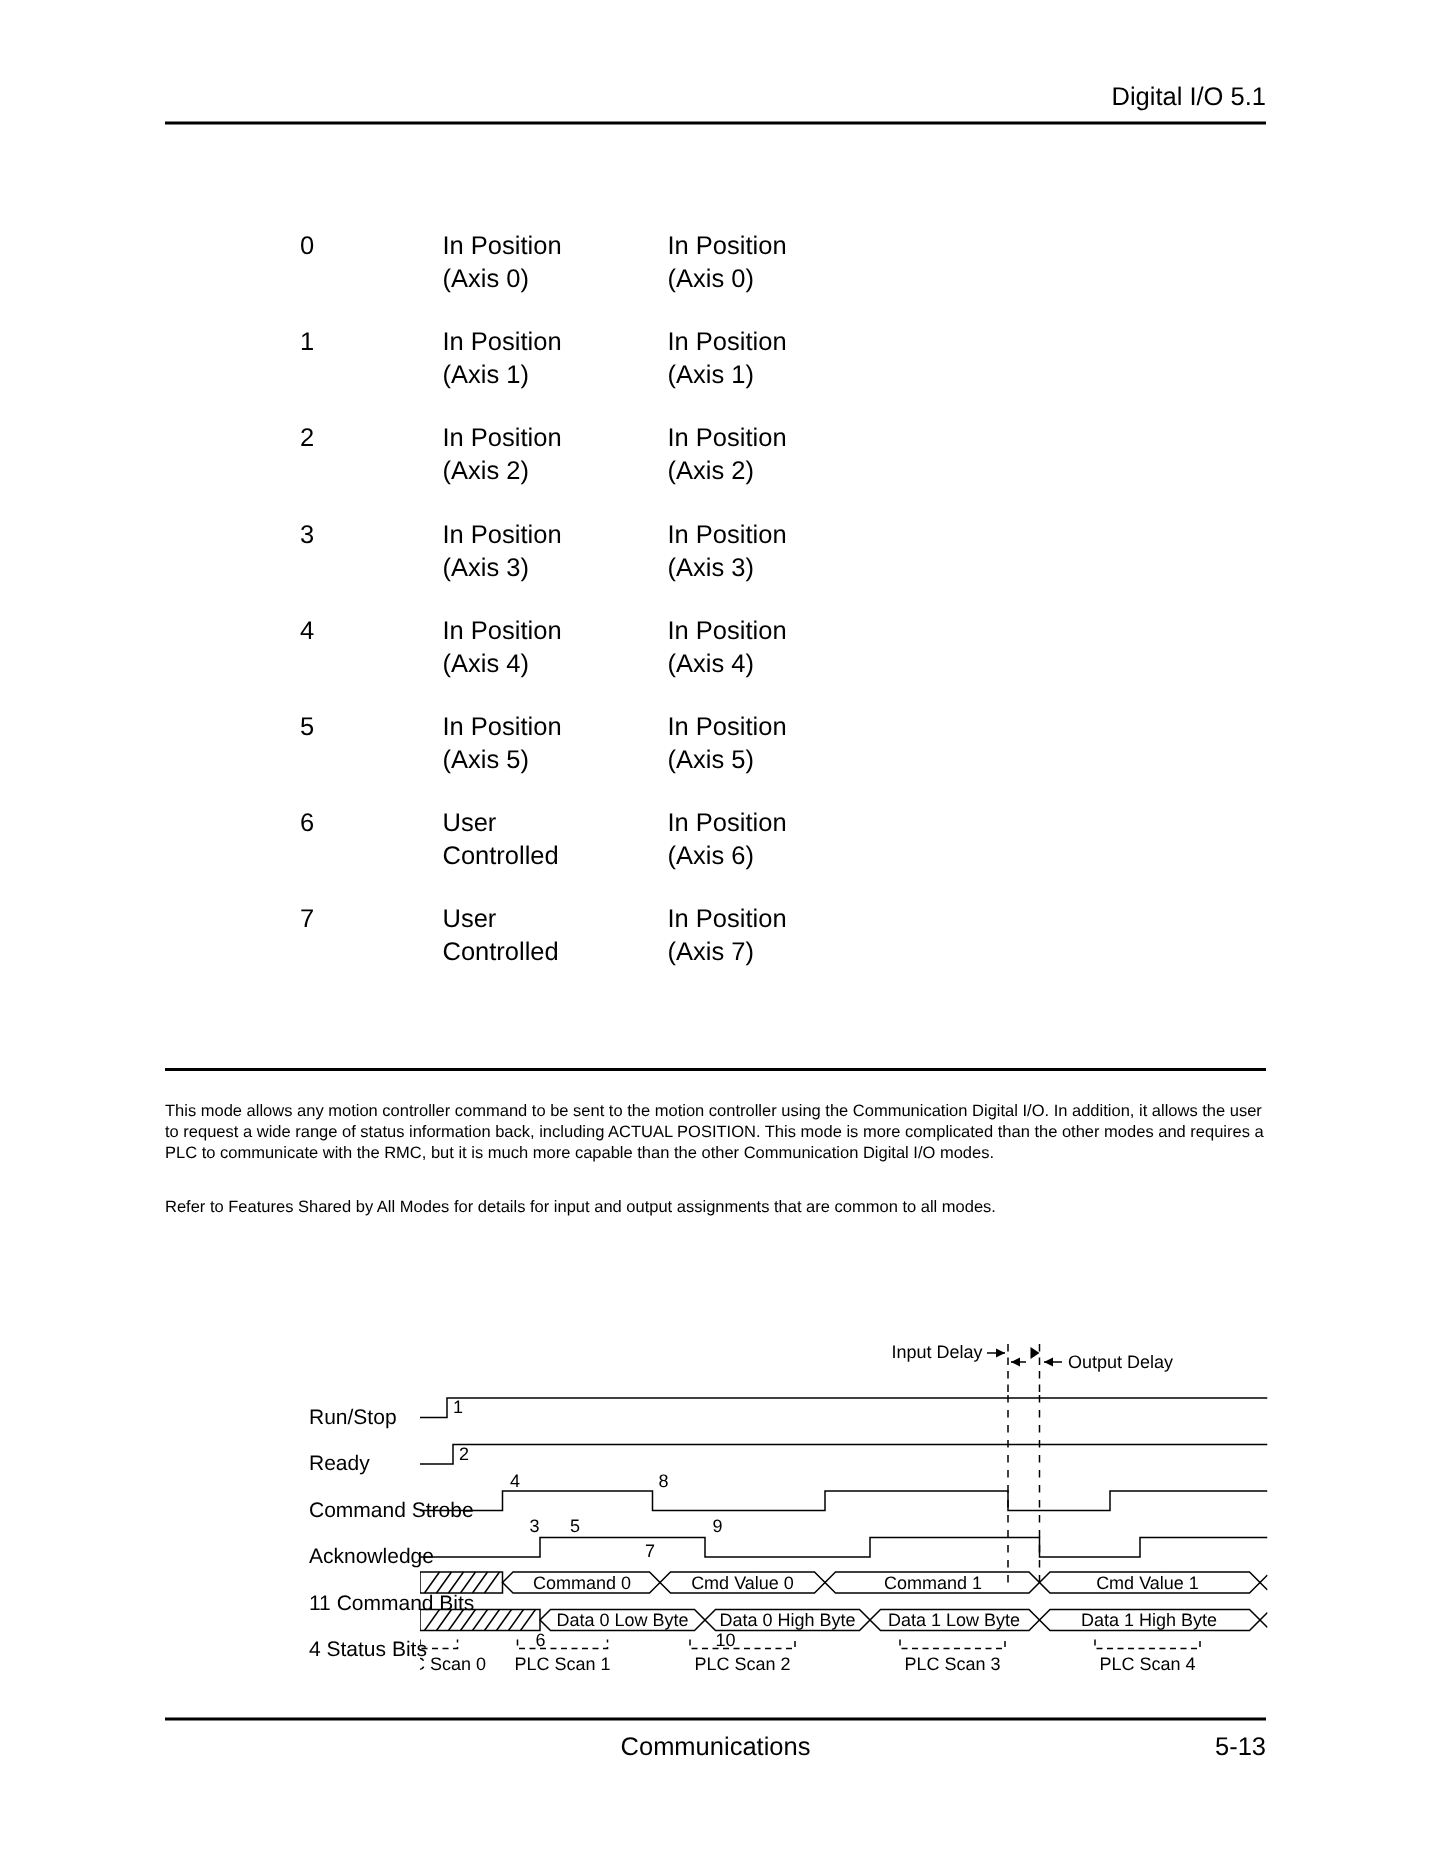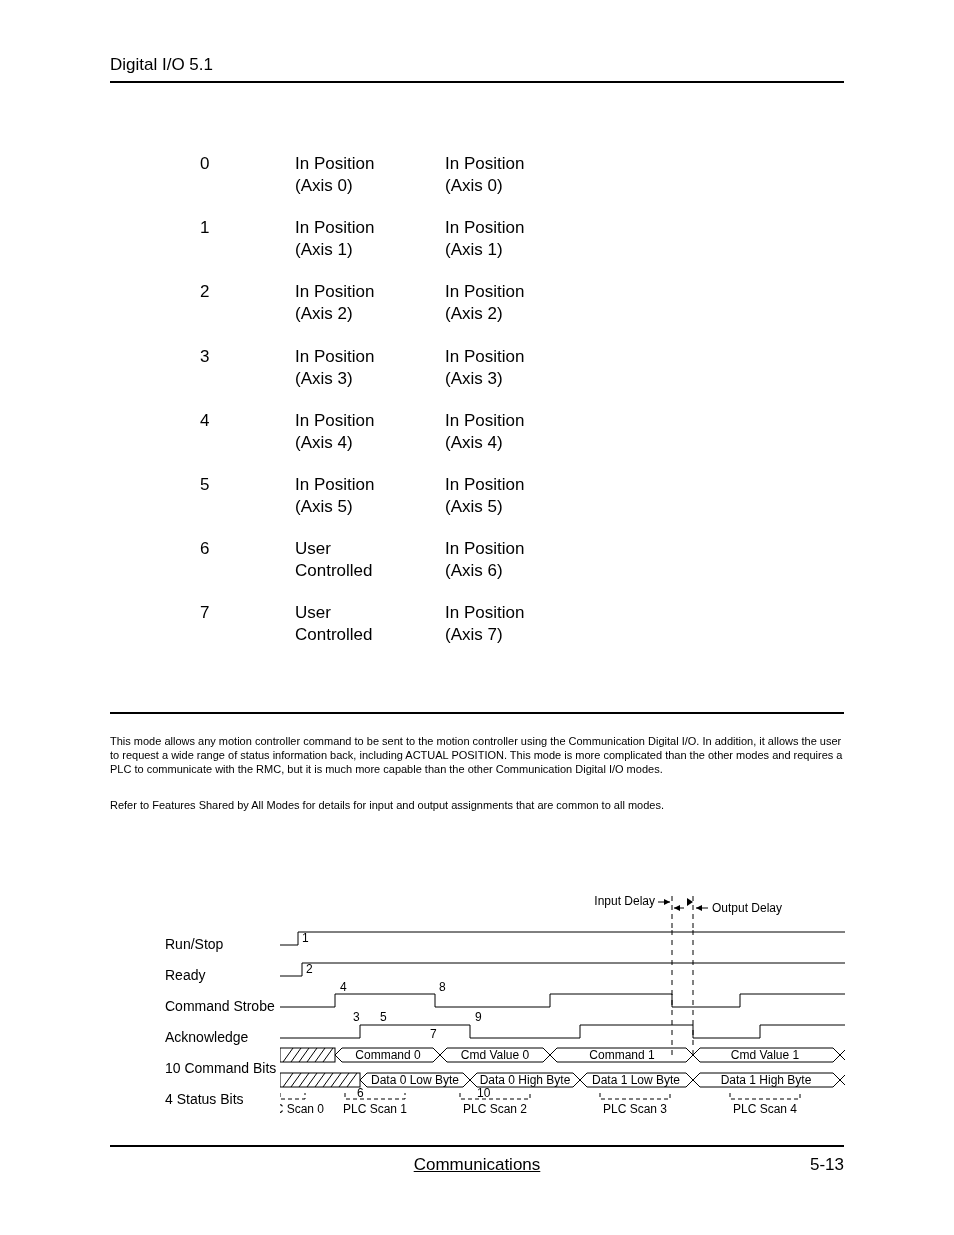--- a/index.html
+++ b/index.html
@@ -11,20 +11,21 @@
   }
   .page {
     width: 954px;
     height: 1235px;
     box-sizing: border-box;
     padding: 55px 110px 40px 110px;
     position: relative;
   }
   .header {
     border-bottom: 2px solid #000;
+    text-align: right;
     font-size: 17px;
     padding-bottom: 6px;
     margin-bottom: 70px;
   }
   .axis-table {
     margin-left: 90px;
     font-size: 17px;
     line-height: 1.3;
   }
   .axis-table table { border-collapse: collapse; }
@@ -44,21 +45,21 @@
     line-height: 1.28;
     margin: 0 0 22px 0;
   }
   .signal-labels {
     font-size: 14px;
     line-height: 31px;
     position: absolute;
     left: 165px;
     top: 929px;
   }
-  .signal-labels div { white-space: nowrap; }
+  .signal-labels div { white-space: nowrap; margin-left: 41px; }
   .diagram-box {
     position: absolute;
     left: 280px;
     top: 890px;
     width: 565px;
     height: 230px;
   }
   .diagram-box svg { width: 100%; height: 100%; }
   .diagram-box text {
     font-family: Arial, Helvetica, sans-serif;
@@ -72,21 +73,21 @@
     bottom: 60px;
     border-top: 2px solid #000;
     padding-top: 8px;
     font-size: 17px;
   }
   .footer-inner {
     display: flex;
     justify-content: space-between;
     align-items: center;
   }
-  .footer-center { position: absolute; width: 100%; text-align: center; text-decoration: underline; }
+  .footer-center { position: absolute; width: 100%; text-align: center; }
 </style>
 </head>
 <body>
 
 <div class="page">
 
   <div class="header">
     <span>Digital I/O  5.1</span>
   </div>
 
@@ -140,21 +141,21 @@
   <div class="rule"></div>
 
   <p class="para">This mode allows any motion controller command to be sent to the motion controller using the Communication Digital I/O. In addition, it allows the user to request a wide range of status information back, including ACTUAL POSITION. This mode is more complicated than the other modes and requires a PLC to communicate with the RMC, but it is much more capable than the other Communication Digital I/O modes.</p>
   <p class="para">Refer to Features Shared by All Modes for details for input and output assignments that are common to all modes.</p>
 
   <div class="signal-labels">
     <div>Run/Stop</div>
     <div>Ready</div>
     <div>Command Strobe</div>
     <div>Acknowledge</div>
-    <div>10 Command Bits</div>
+    <div>11 Command Bits</div>
     <div>4 Status Bits</div>
   </div>
 
   <div class="diagram-box">
     <svg viewBox="0 0 565 230">
 
       <text x="375" y="15" text-anchor="end">Input Delay</text>
       <line x1="378" y1="12" x2="390" y2="12" stroke="#000"></line>
       <polygon points="390,12 384,9 384,15" fill="#000"></polygon>
       <line x1="392" y1="6" x2="392" y2="38" stroke="#000" stroke-dasharray="5,4"></line>

